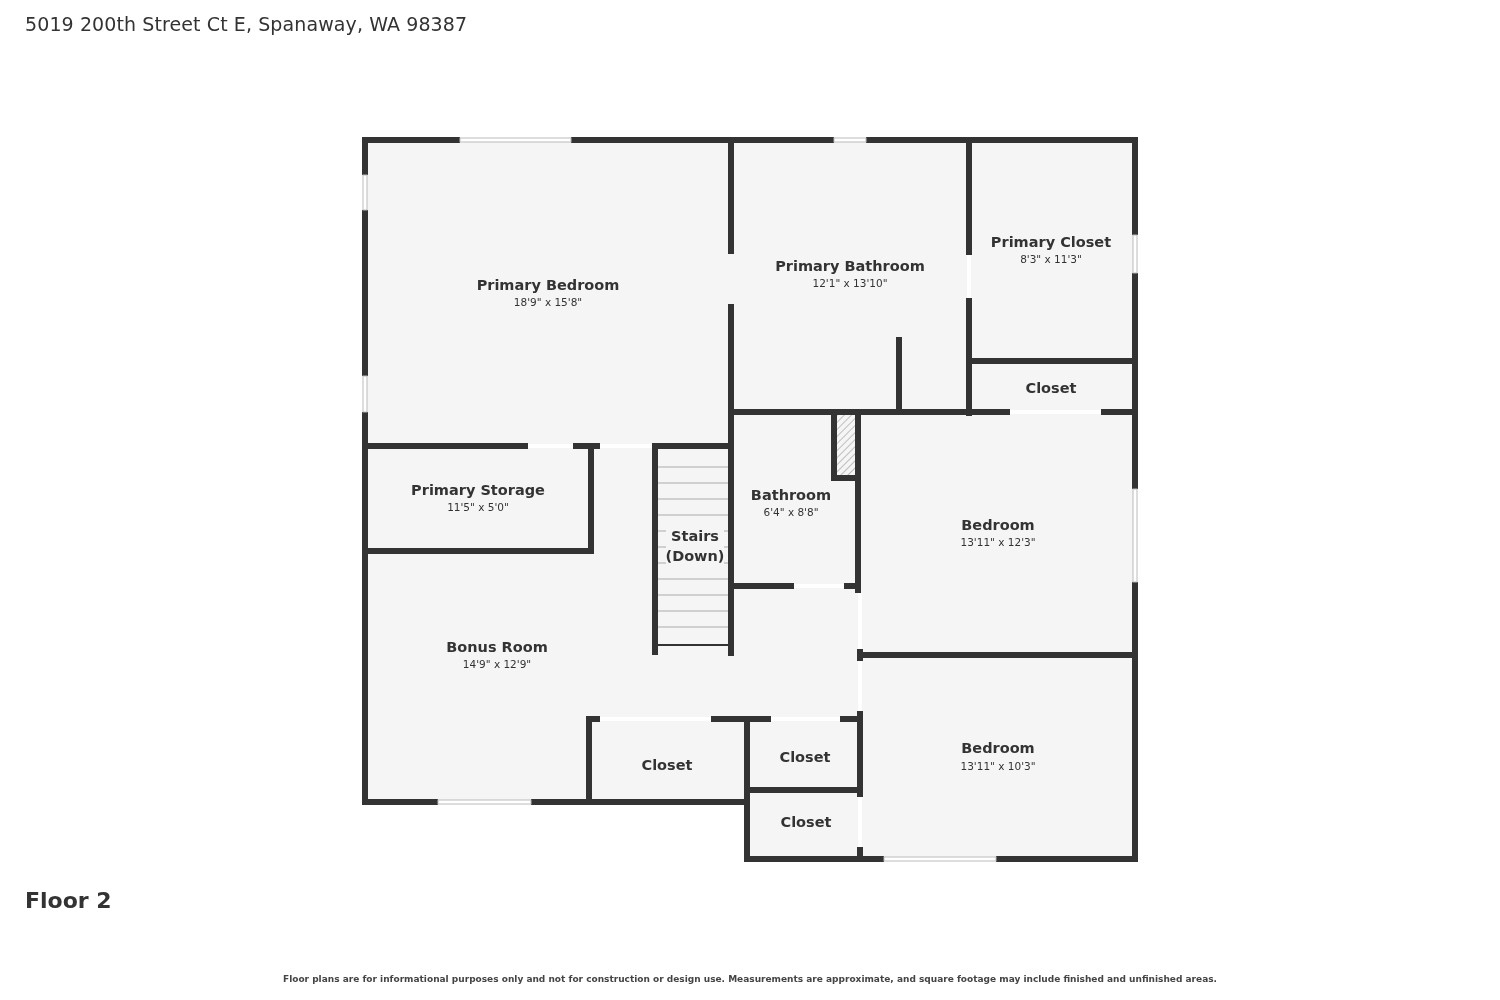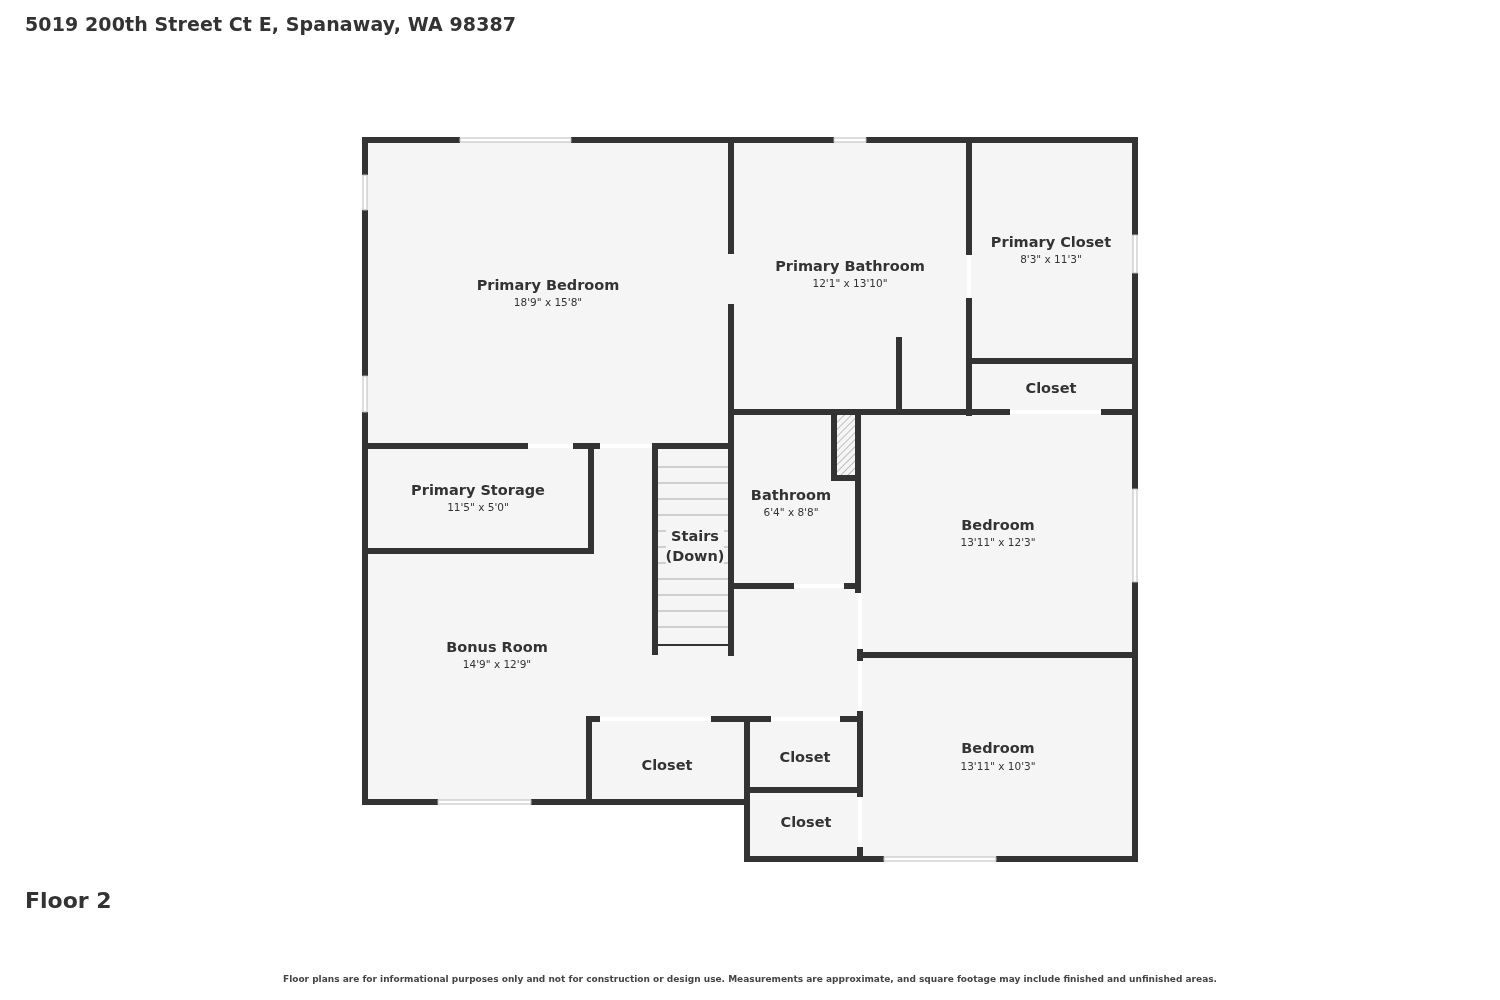--- a/index.html
+++ b/index.html
@@ -1,18 +1,18 @@
 <!DOCTYPE html>
 <html><head>
 <meta charset="utf-8">
 <style>
   html, body { margin: 0; padding: 0; background: #ffffff; }
   body { width: 1500px; height: 1000px; position: relative; overflow: hidden;
          font-family: "DejaVu Sans", "Liberation Sans", sans-serif; color: #333333; }
-  .address { position: absolute; left: 25px; top: 13px; font-size: 19px; font-weight: bold; color: #333; letter-spacing: 0.1px; }
+  .address { position: absolute; left: 25px; top: 13px; font-size: 19px; font-weight: normal; color: #333; letter-spacing: 0.1px; }
   .floor-label { position: absolute; left: 25px; top: 888px; font-size: 22px; font-weight: bold; color: #333; }
   .disclaimer { position: absolute; left: 0; width: 1500px; top: 974px; text-align: center; font-size: 9px; font-weight: bold; color: #444; }
   svg.plan { position: absolute; left: 0; top: 0; }
   .room-name { font-size: 14.5px; font-weight: bold; fill: #333; font-family: "DejaVu Sans", "Liberation Sans", sans-serif; }
   .room-dim { font-size: 10.5px; fill: #333; font-family: "DejaVu Sans", "Liberation Sans", sans-serif; }
 </style>
 </head>
 <body>
 
 <div class="address">5019 200th Street Ct E, Spanaway, WA 98387</div>

